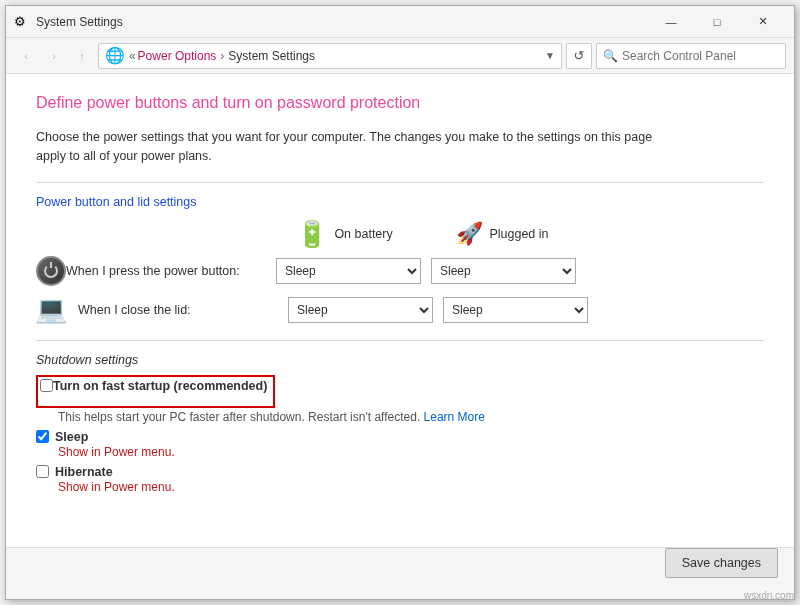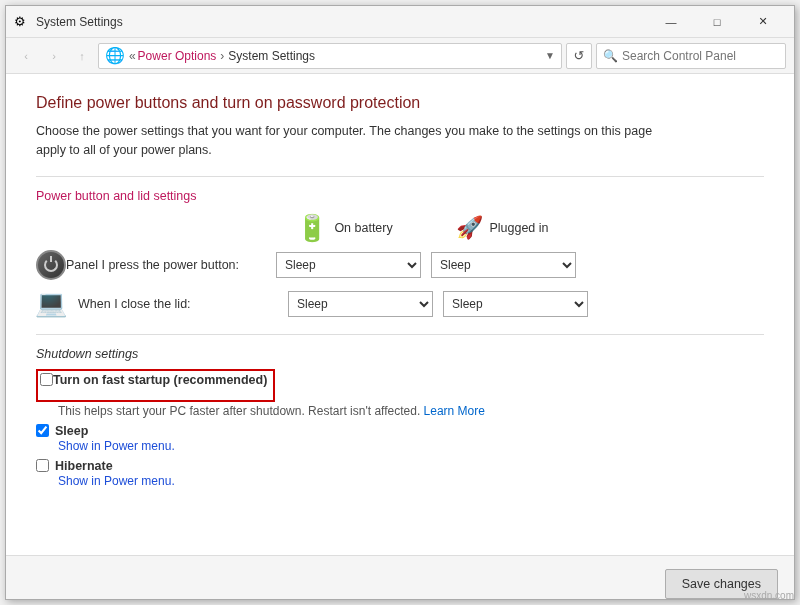--- a/index.html
+++ b/index.html
@@ -146,39 +146,39 @@
 
     
     .content {
       flex: 1;
       overflow-y: auto;
       padding: 20px 30px;
       background: #fff;
     }
     .page-heading {
       font-size: 16px;
-      color: #7f1d1d;
+      color: #ec4899;
       font-weight: normal;
-      margin-bottom: 10px;
+      margin-bottom: 16px;
     }
     .page-description {
       font-size: 12.5px;
       color: #333;
       line-height: 1.5;
       margin-bottom: 16px;
       max-width: 640px;
     }
     .section-divider {
       border: none;
       border-top: 1px solid #ddd;
       margin: 0 0 12px 0;
     }
     .section-label {
       font-size: 12.5px;
-      color: #be185d;
+      color: #1d4ed8;
       margin-bottom: 10px;
     }
     .power-table-header {
       display: flex;
       margin-left: 260px;
       margin-bottom: 6px;
     }
     .power-table-header-cell {
       width: 160px;
       display: flex;
@@ -257,33 +257,33 @@
     .sub-checkbox-row {
       margin-bottom: 4px;
     }
     .sub-checkbox-label {
       font-size: 12.5px;
       color: #333;
       font-weight: bold;
     }
     .sub-checkbox-desc {
       font-size: 12px;
-      color: #1d4ed8;
+      color: #b91c1c;
       margin-left: 22px;
       margin-top: 1px;
       margin-bottom: 6px;
     }
 
     
     .footer {
       border-top: 1px solid #ddd;
       background: #f5f5f5;
-      height: 44px;
-      display: flex;
-      align-items: flex-end;
+      height: 52px;
+      display: flex;
+      align-items: flex-start;
       justify-content: flex-end;
       padding: 0 16px;
       gap: 8px;
       flex-shrink: 0;
     }
     .footer-btn {
       height: 30px;
       min-width: 90px;
       padding: 0 16px;
       border: 1px solid #adadad;
@@ -385,21 +385,21 @@
       <div class="power-table-header-cell">
         <span style="font-size:22px;">🚀</span>
         <span>Plugged in</span>
       </div>
     </div>
 
     <div class="power-row">
       <div class="power-icon-circle">
         <div class="power-icon-inner"></div>
       </div>
-      <span class="power-row-label">Panel I press the power button:</span>
+      <span class="power-row-label">When I press the power button:</span>
       <div class="power-row-dropdowns">
         <select class="power-select">
           <option>Do nothing</option>
           <option selected="">Sleep</option>
           <option>Hibernate</option>
           <option>Shut down</option>
         </select>
         <select class="power-select">
           <option>Do nothing</option>
           <option selected="">Sleep</option>

